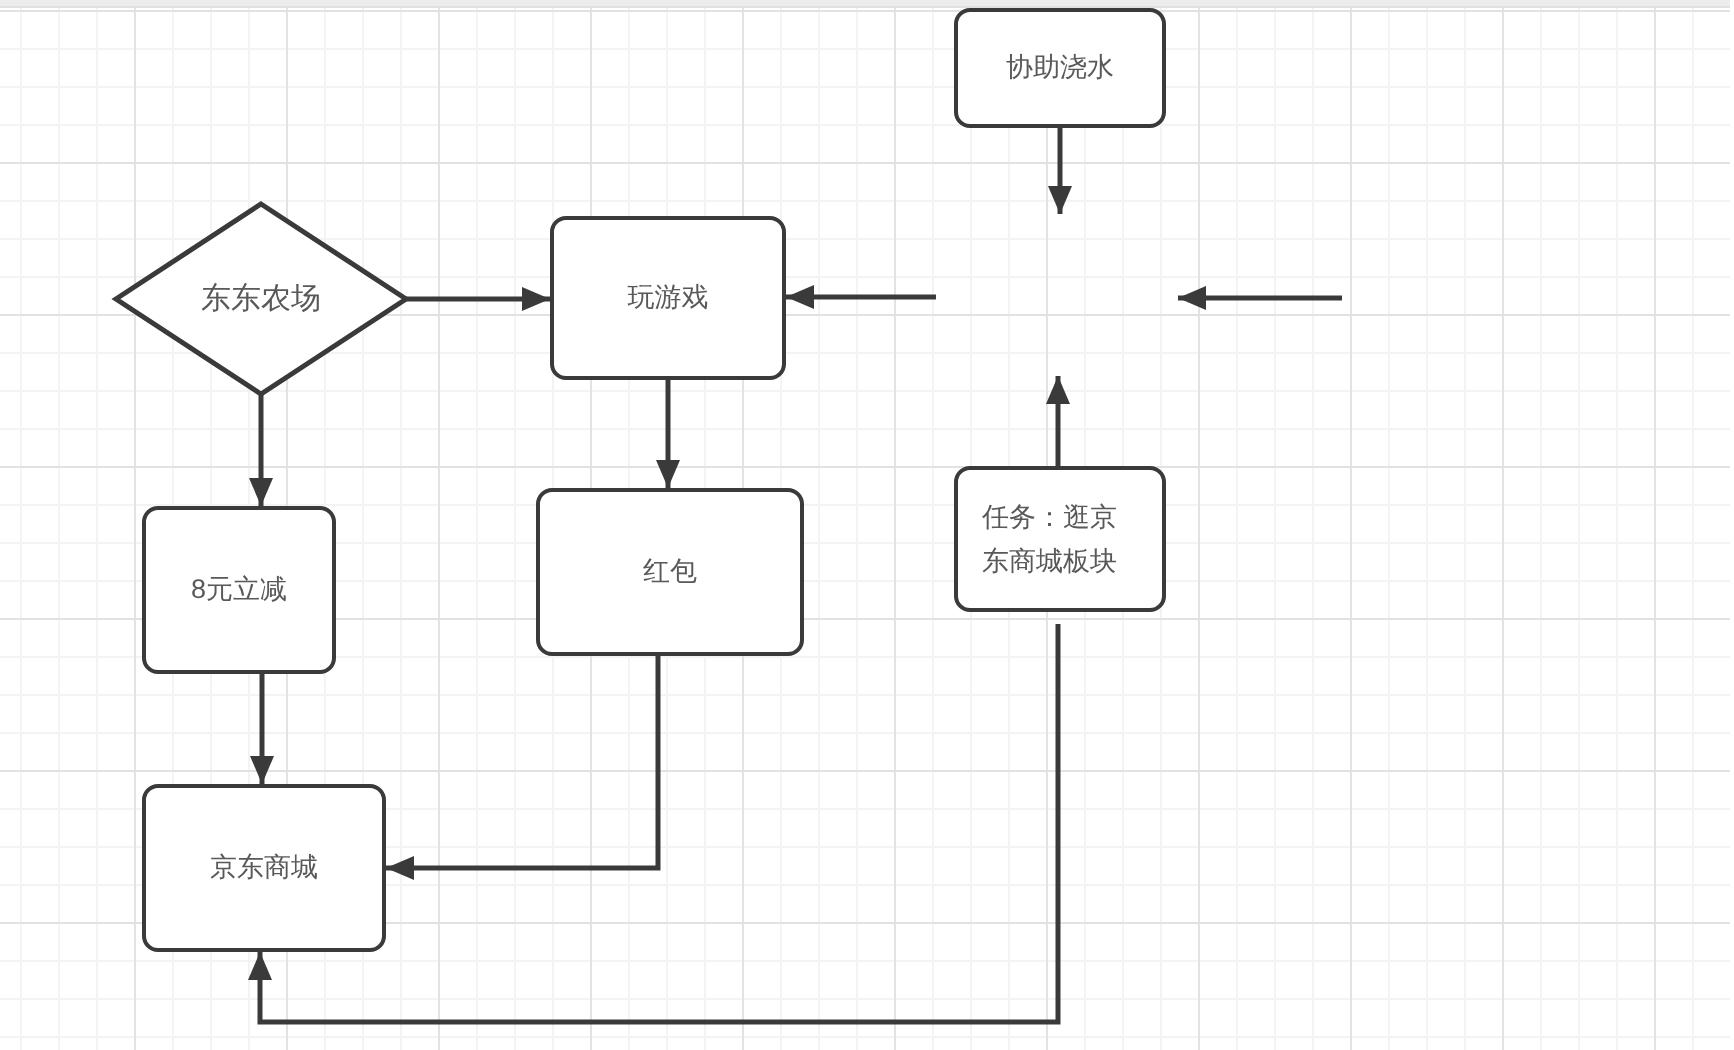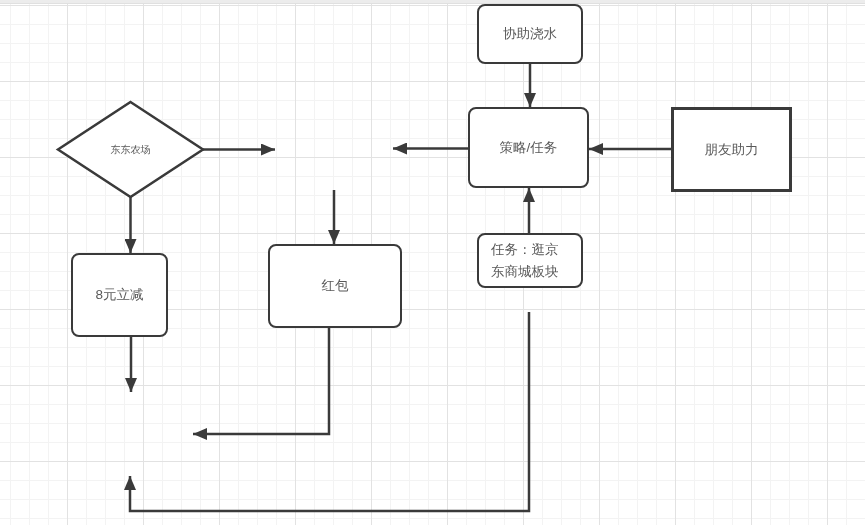--- a/index.html
+++ b/index.html
@@ -58,33 +58,33 @@
     line-height: 1.6;
     text-align: center;
   }
 
   .n-assist    { left: 477px; top: 4px;   width: 106px; height: 60px; }
   .n-play      { left: 275px; top: 108px; width: 118px; height: 82px; }
   .n-strategy  { left: 468px; top: 107px; width: 121px; height: 81px; }
   .n-friend    { left: 671px; top: 107px; width: 121px; height: 85px; border-width: 3px; border-radius: 0; }
   .n-discount  { left: 71px;  top: 253px; width: 97px; height: 84px; }
   .n-redpacket { left: 268px; top: 244px; width: 134px; height: 84px; }
-  .n-task      { left: 477px; top: 233px; width: 106px; height: 55px; padding: 0 12px; text-align: left; }
+  .n-task      { left: 477px; top: 233px; width: 106px; height: 73px; padding: 0 12px; text-align: left; }
   .n-jd        { left: 71px;  top: 392px; width: 122px; height: 84px; }
 
   .n-farm-label {
     position: absolute;
     z-index: 3;
     left: 58px; top: 102px;
     width: 145px; height: 95px;
     display: flex;
     align-items: center;
     justify-content: center;
     color: #595959;
-    font-size: 10px;
+    font-size: 15px;
     background: transparent;
     border: none;
   }
 </style>
 </head>
 <body>
 
 <div class="canvas">
 
   <div class="top-edge"></div>
@@ -112,35 +112,35 @@
   </svg>
 
   <div class="node n-assist">
     <span>协助浇水</span>
   </div>
 
   <div class="n-farm-label">
     <span>东东农场</span>
   </div>
 
-
-  <div class="node n-strategy">
-    <span>策略/任务</span>
+  <div class="node n-play">
+    <span>玩游戏</span>
   </div>
 
-  <div class="node n-friend">
-    <span>朋友助力</span>
-  </div>
+
 
   <div class="node n-discount">
     <span>8元立减</span>
   </div>
 
   <div class="node n-redpacket">
     <span>红包</span>
   </div>
 
   <div class="node n-task">
     <span>任务：逛京东商城板块</span>
   </div>
 
+  <div class="node n-jd">
+    <span>京东商城</span>
+  </div>
 
 </div>
 
 </body></html>

